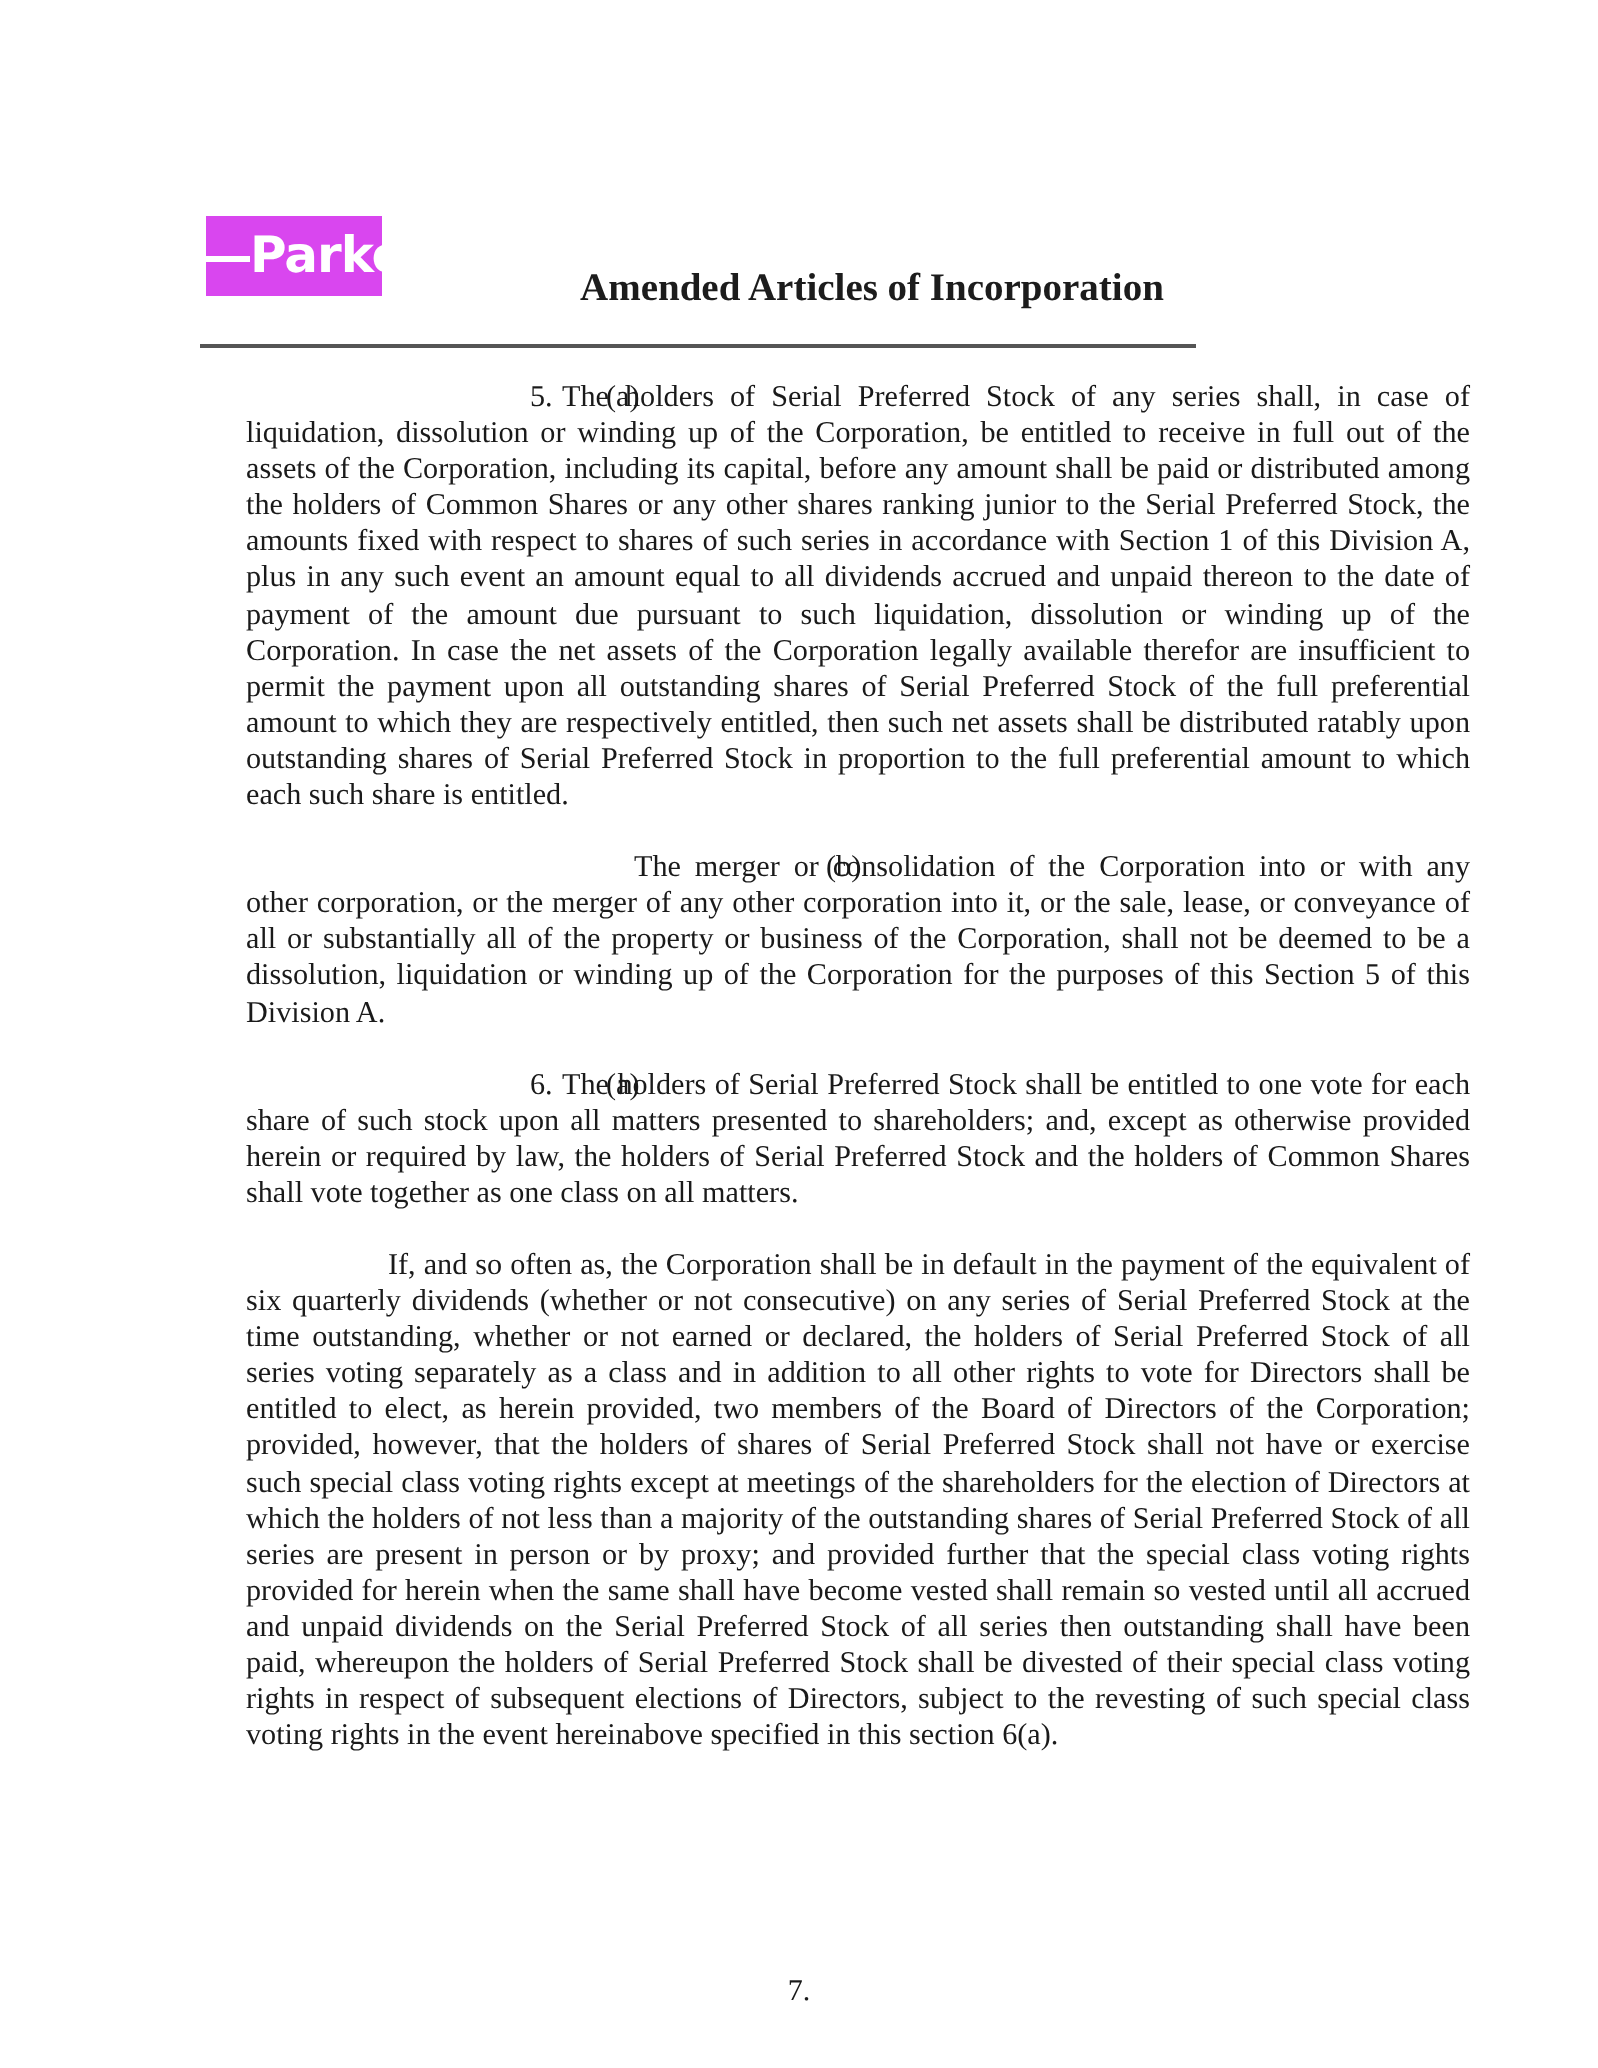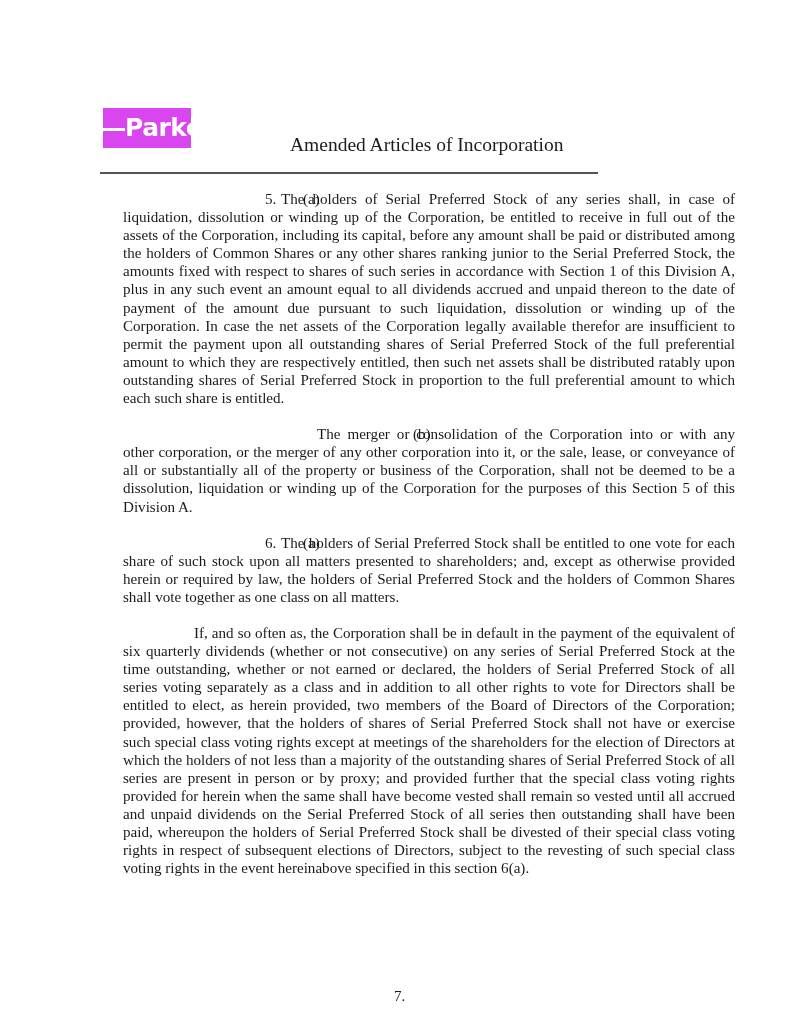--- a/index.html
+++ b/index.html
@@ -4,21 +4,21 @@
 <style>
   html, body { margin: 0; padding: 0; background: #ffffff; }
   body { width: 799px; height: 1034px; position: relative; overflow: hidden;
          font-family: "Liberation Serif", "DejaVu Serif", serif; color: #1a1a1a; }
   .logo { position: absolute; left: 103px; top: 108px; width: 88px; height: 40px;
           background: #d946ef; overflow: hidden; }
   .logo .bar { position: absolute; left: 0; top: 20px; width: 22px; height: 3px; background: #ffffff; }
   .logo .word { position: absolute; left: 22px; top: 4px; width: 88px; text-align: left;
                 font-family: "DejaVu Sans", sans-serif; font-weight: bold; font-size: 25px;
                 letter-spacing: -0.5px; color: #ffffff; line-height: 32px; }
-  .doc-title { position: absolute; left: 290px; top: 134px; font-size: 19.5px; font-weight: normal;
+  .doc-title { position: absolute; left: 290px; top: 134px; font-size: 19.5px; font-weight: bold;
                color: #1c1c1c; white-space: nowrap; }
   .rule { position: absolute; left: 100px; top: 172px; width: 498px; height: 2px; background: #555; }
   .body { position: absolute; left: 97px; top: 190px; width: 612px; font-size: 15.1px; line-height: 18.1px;
           text-align: justify; margin-left: 26px; }
   .para { margin: 0 0 18px 0; }
   .ind1 { text-indent: 71px; }
   .ind2 { text-indent: 145px; }
   .lead { display: inline-block; }
   .page-num { position: absolute; left: 0; width: 799px; top: 988px; text-align: center; font-size: 15px; }
 </style>

